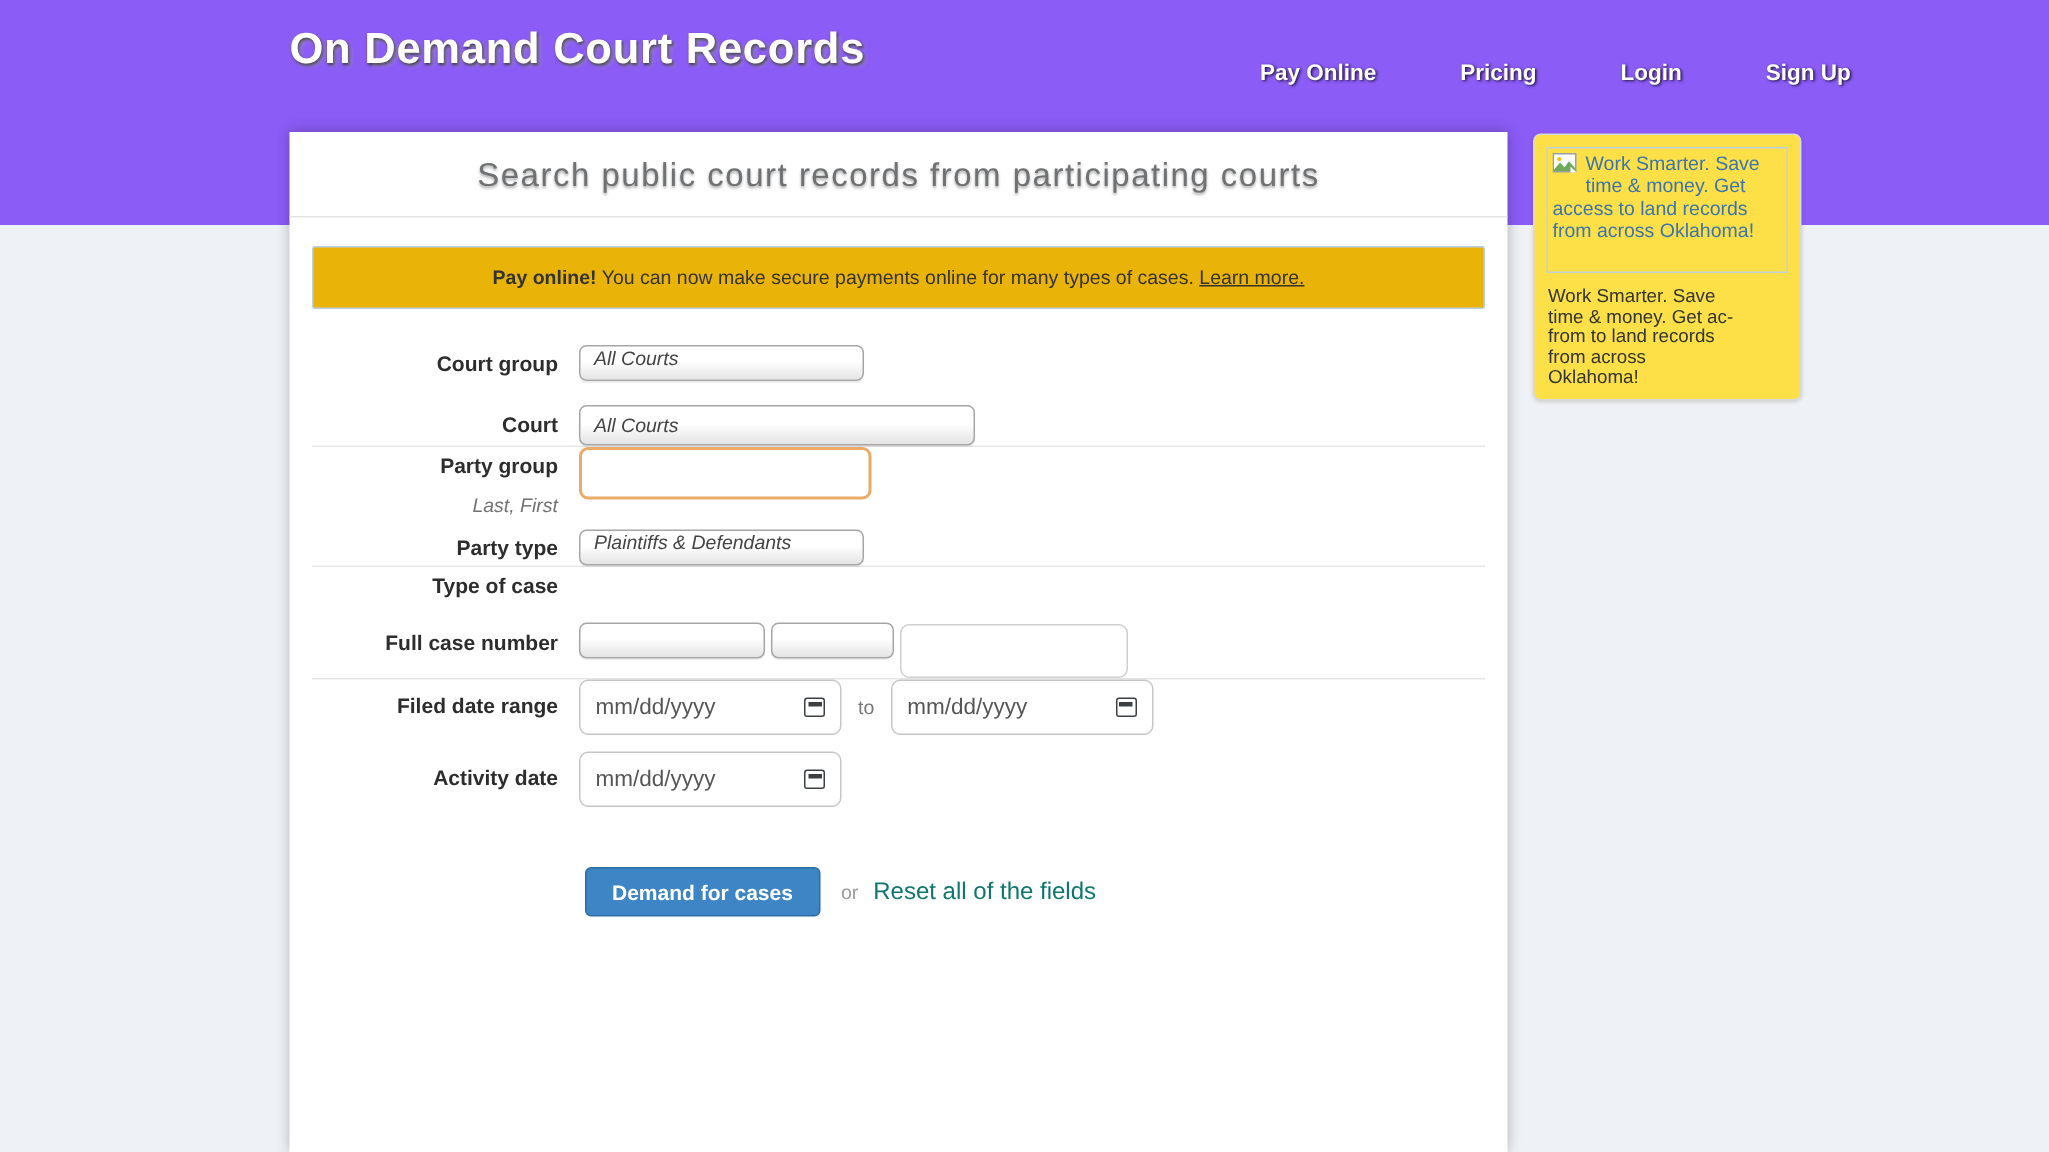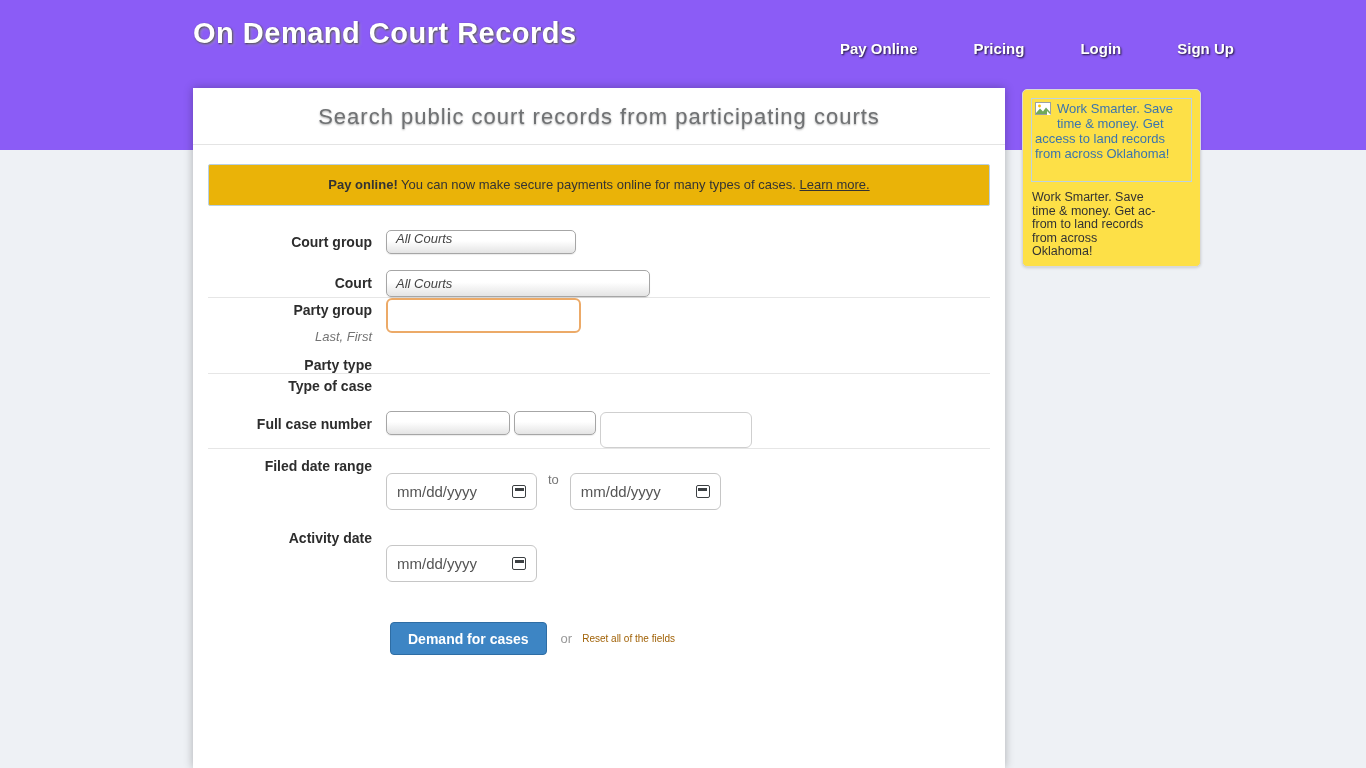--- a/index.html
+++ b/index.html
@@ -84,23 +84,23 @@
     font-size:14px; padding:0 8px; color:#333;
   }
   .box-input {
     width:152px; height:36px; background:#fff;
     border:1px solid #cfcfcf; border-radius:6px; outline:none;
     font-size:14px; padding:0 8px; color:#333; margin-top:1px;
   }
 
   .date {
     display:flex; align-items:center; justify-content:space-between;
-    width:151px; height:37px; background:#fff;
+    width:175px; height:37px; background:#fff;
     border:1px solid #c6c6c6; border-radius:6px; padding:0 10px;
-    font-size:15px; color:#555; cursor:text;margin-top:24px;
+    font-size:15px; color:#555; cursor:text;
   }
   .cal-icon {
     width:14px; height:13px; border:1.6px solid #3c4043; border-radius:2px;
     position:relative; display:inline-block; flex:none; cursor:pointer;
   }
   .cal-icon::before {
     content:""; position:absolute; left:1.5px; right:1.5px; top:2px; height:2.6px;
     background:#3c4043;
   }
   .to-word { font-size:13px; color:#777; align-self:center; margin:0 7px; }
@@ -115,21 +115,21 @@
   .mb17 { margin-bottom:17px; } .mb11 { margin-bottom:11px; }
   .pt4 { padding-top:4px; } .pt5 { padding-top:5px; } .pt9 { padding-top:9px; }
   .mt40 { margin-top:40px; }
 
   .btn-primary {
     background:#3d85c4; border:1px solid #2e6da4; border-radius:4px;
     color:#fff; font-weight:bold; font-size:14px; font-family:inherit;
     padding:8px 17px; margin-left:4px; cursor:pointer; height:33px;
   }
   .or-word { font-size:13px; color:#999; margin:0 6px 0 10px; }
-  .reset-link { font-size:10px; color:#a16207; text-decoration:none; cursor:pointer; }
+  .reset-link { font-size:16px; color:#0f766e; text-decoration:none; cursor:pointer; }
   .actions { align-items:center; }
 
   
   .ad-card {
     position:absolute; left:1022px; top:89px; width:179px; height:178px;
     background:#fde047; border:1px solid #d9d9d9; border-radius:5px;
     box-shadow:0 1px 3px rgba(0,0,0,0.15);
     padding:8px 8px;
   }
   .ad-img {
@@ -186,20 +186,25 @@
       <div>Party group</div>
       <div class="hint">Last, First</div>
     </div>
     <div class="ctlcol">
       <input class="text-input" type="text" value="" style="">
     </div>
   </div>
 
   <div class="frow">
     <div class="lblcol pt4">Party type</div>
+    <div class="ctlcol">
+      <div class="sel w190">
+        <span>Plaintiffs &amp; Defendants</span>
+      </div>
+    </div>
   </div>
 
   <hr class="split sp2">
 
   <div class="frow mb17">
     <div class="lblcol pt4">Type of case</div>
   </div>
 
   <div class="frow">
     <div class="lblcol pt5">Full case number</div>

